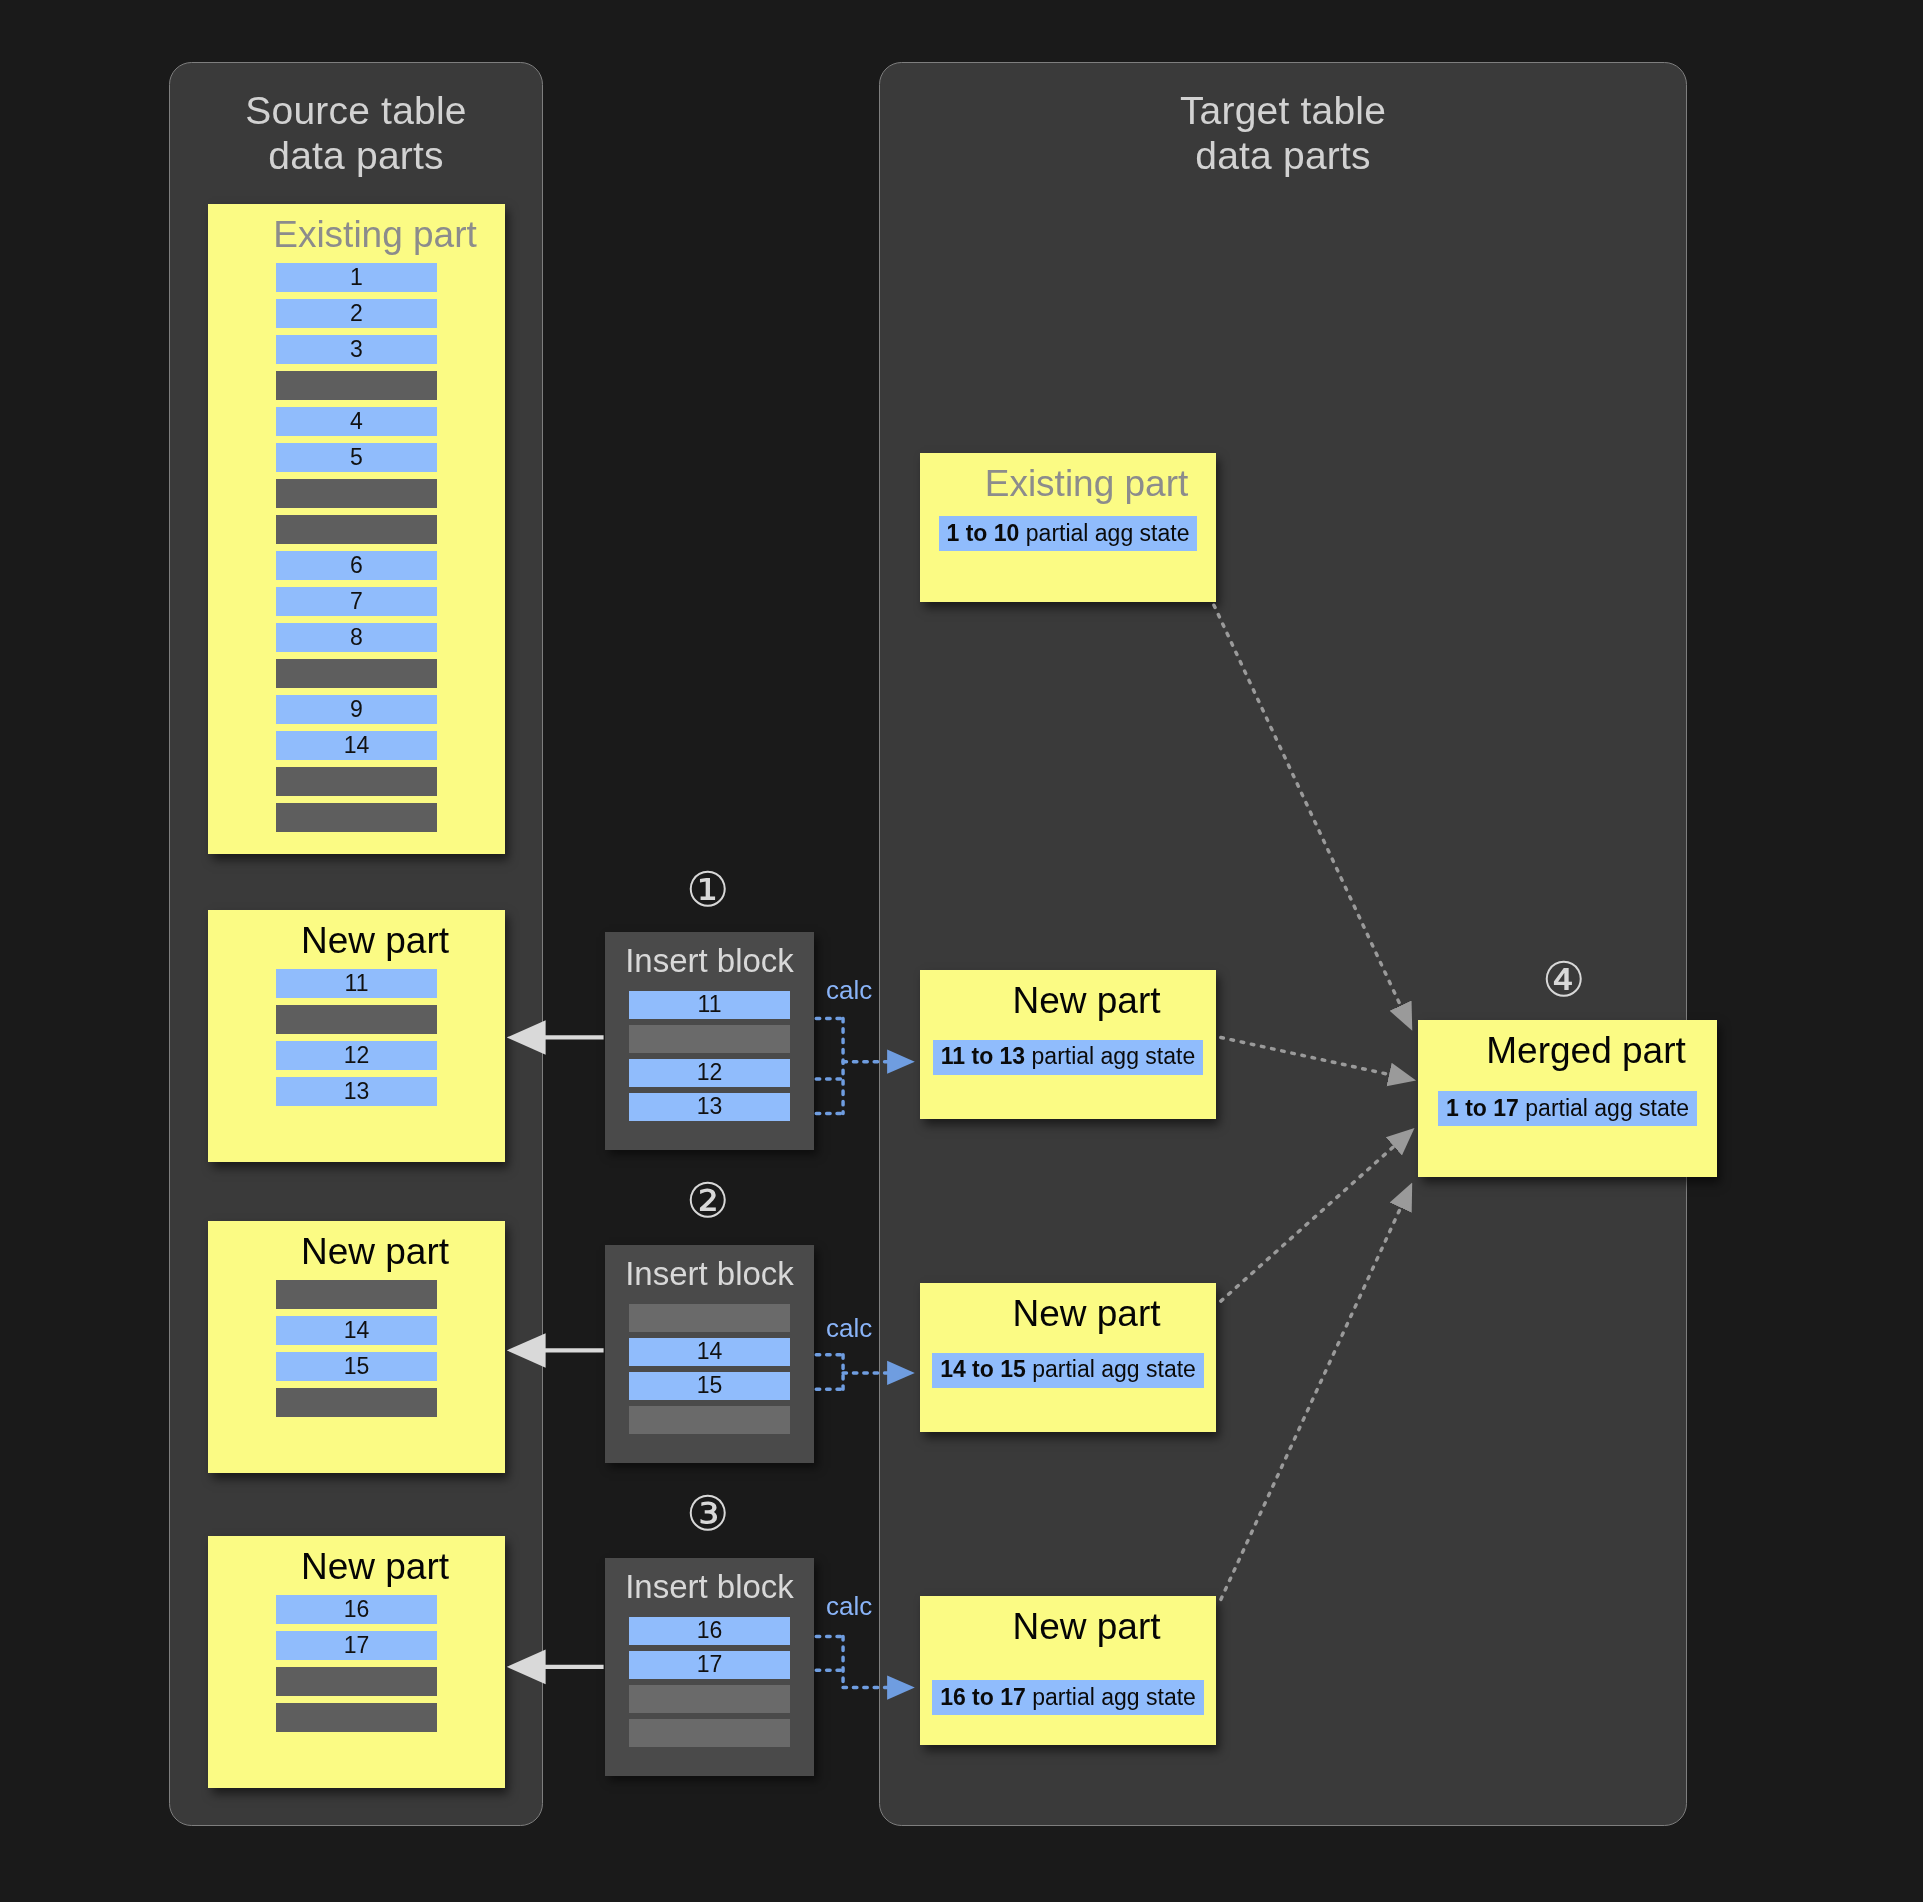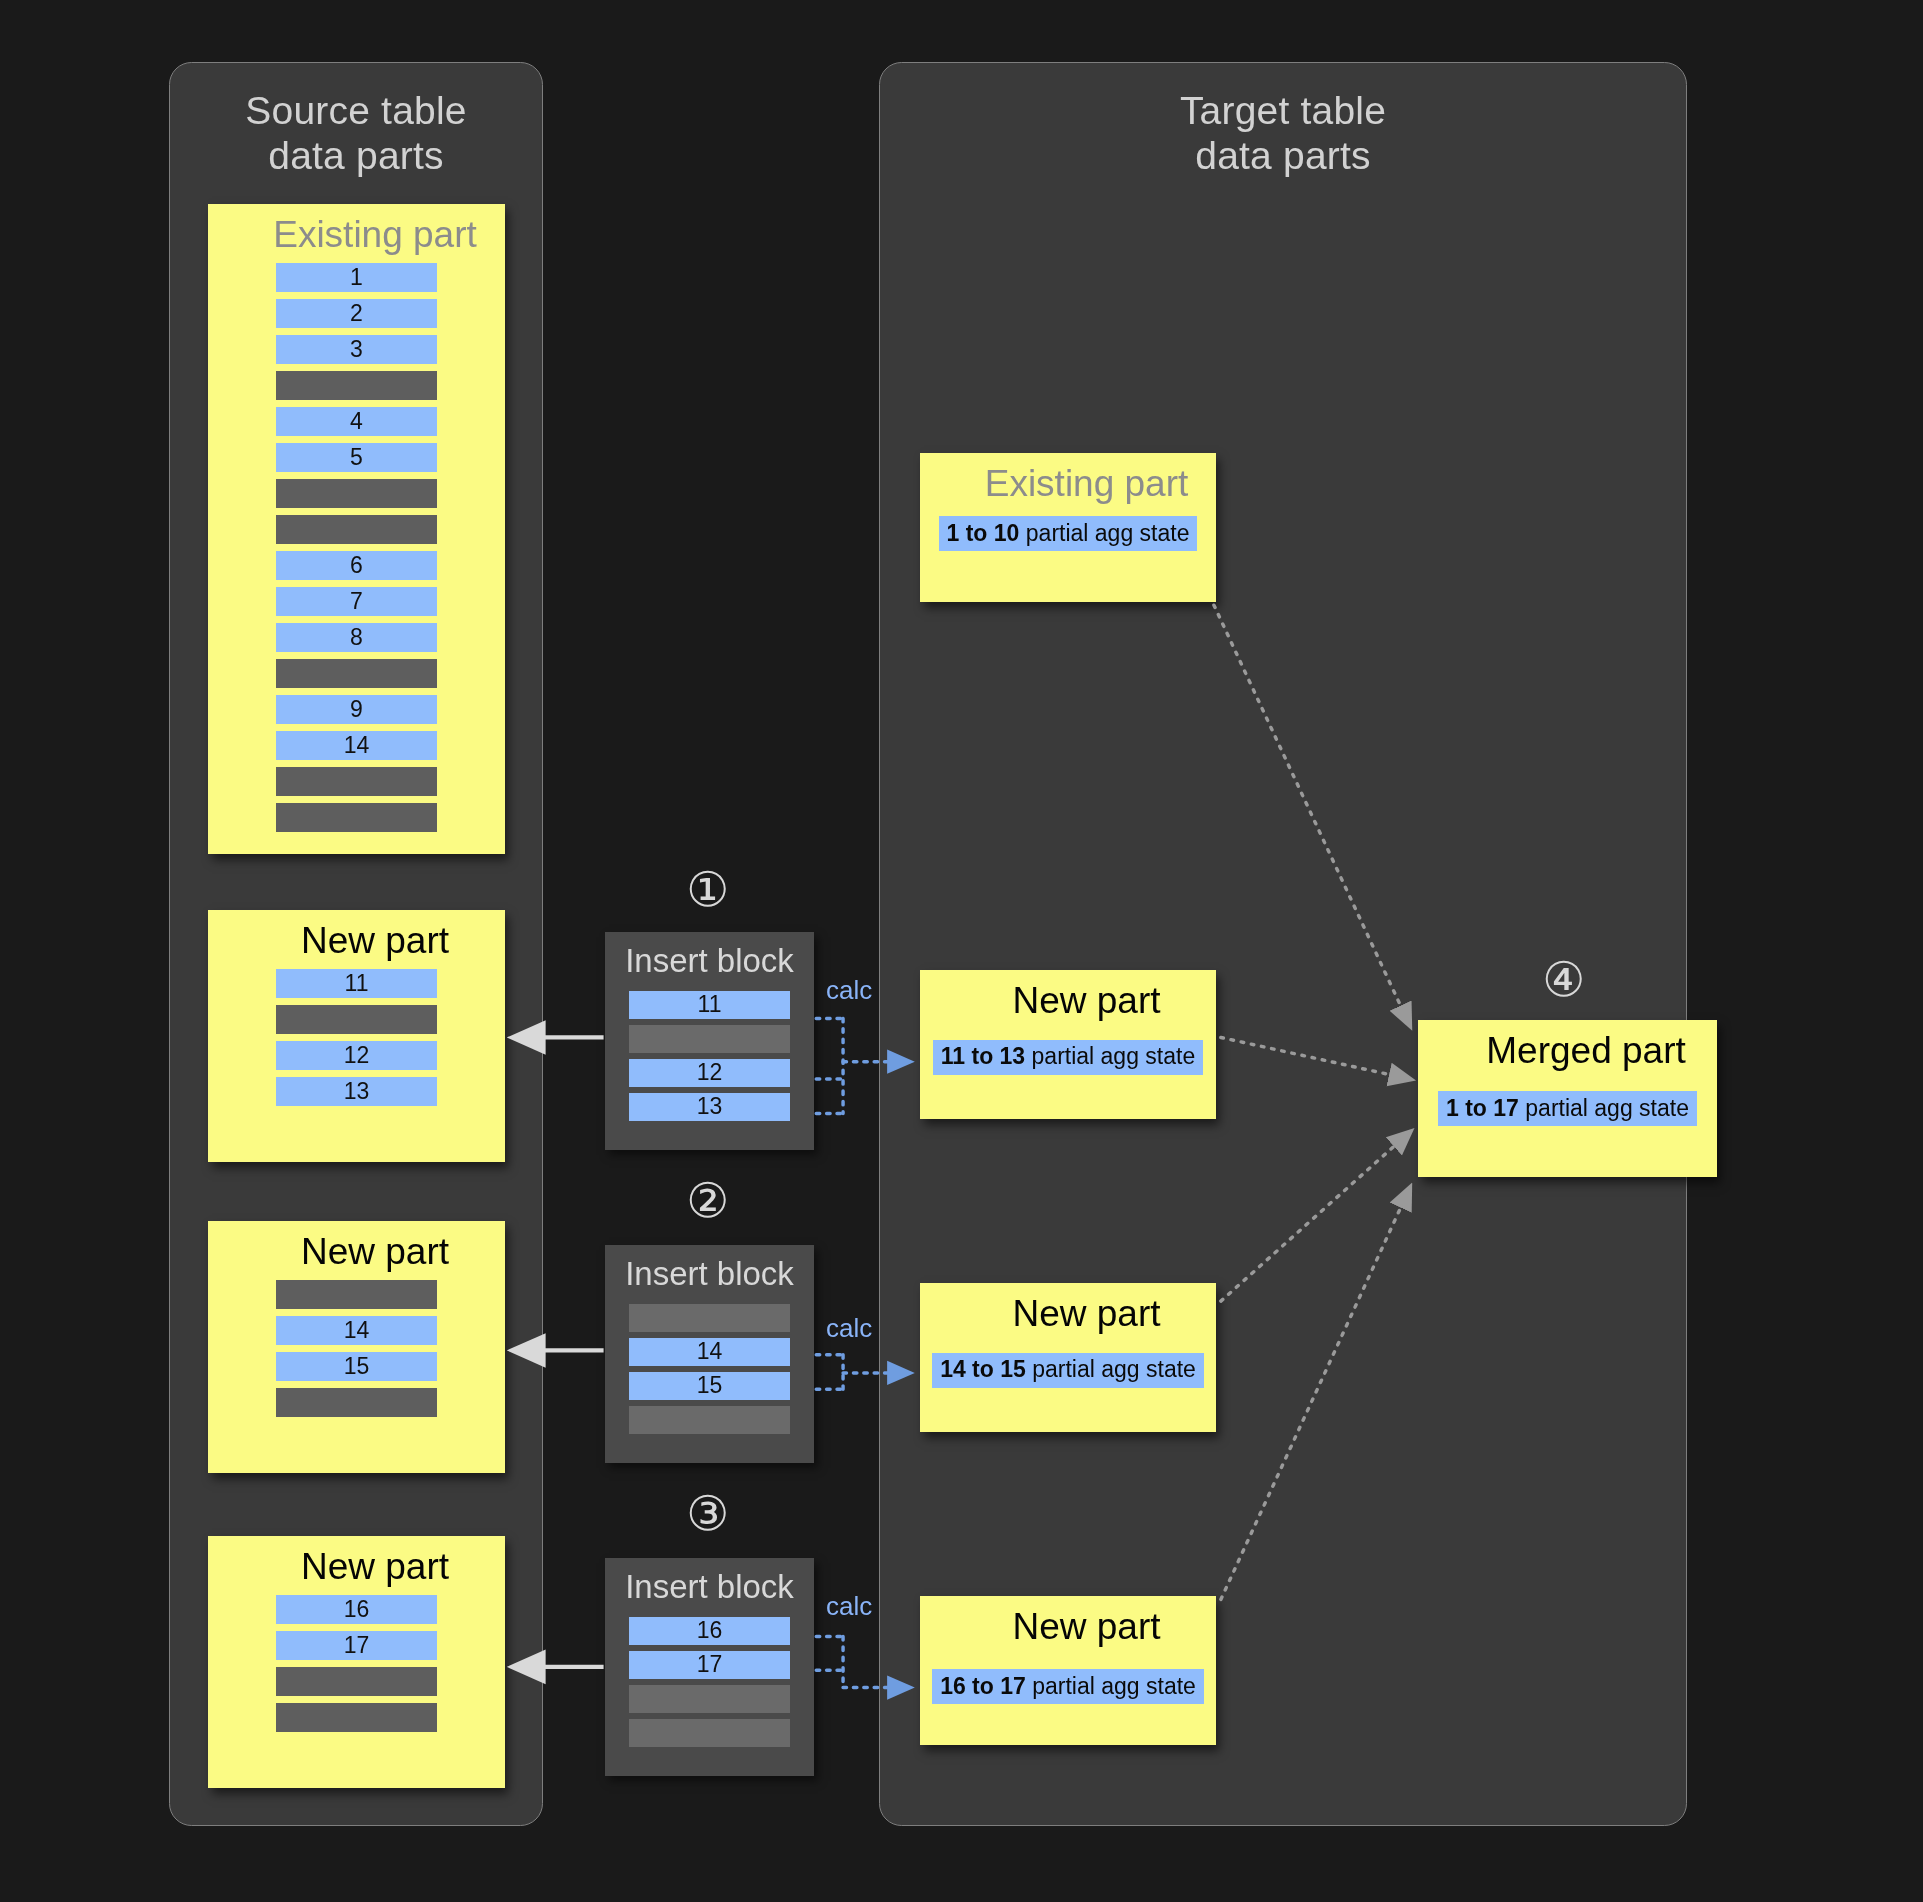--- a/index.html
+++ b/index.html
@@ -200,21 +200,21 @@
 
   <div class="part" style="left:920px;top:1283px;width:296px;height:149px;">
     <div class="part-title dark">New part</div>
     <div class="agg-wrap" style="margin-top:10.4px;">
       <span class="agg"><b>14 to 15</b><span> partial agg state</span></span>
     </div>
   </div>
 
   <div class="part" style="left:920px;top:1596px;width:296px;height:149px;">
     <div class="part-title dark">New part</div>
-    <div class="agg-wrap" style="margin-top:14px;">
+    <div class="agg-wrap" style="margin-top:25px;">
       <span class="agg"><b>16 to 17</b><span> partial agg state</span></span>
     </div>
   </div>
 
   <div class="step" style="left:1542px;top:955px;">④</div>
   <div class="part" style="left:1418px;top:1020px;width:299px;height:157px;">
     <div class="part-title dark">Merged part</div>
     <div class="agg-wrap" style="margin-top:12px;">
       <span class="agg"><b>1 to 17</b><span> partial agg state</span></span>
     </div>

